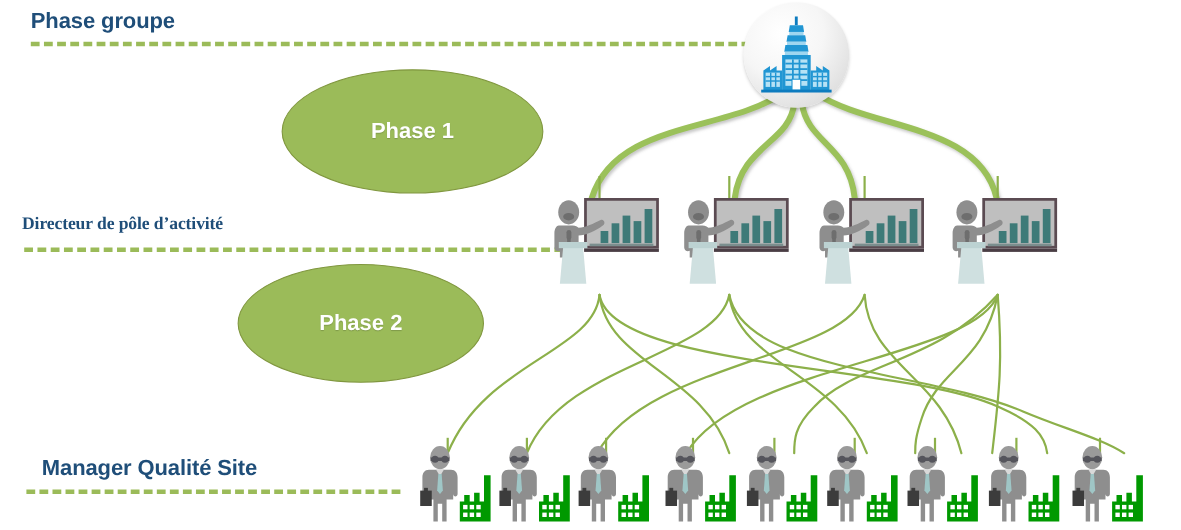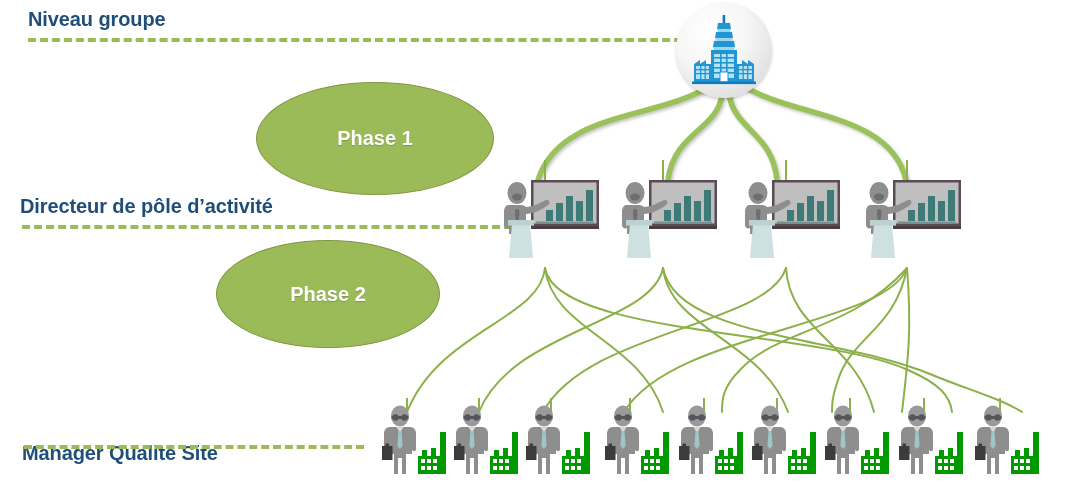--- a/index.html
+++ b/index.html
@@ -30,43 +30,43 @@
   .level-label .txt {
     display: block;
     line-height: 1.05;
   }
   .level-rule {
     position: absolute;
     height: 0;
     border-top: 4px dashed #9BBB59;
   }
   #label-group      { left: 28px;  top: 9px;   font-size: 20px; }
-  #label-director   { left: 20px;  top: 196px; font-size: 20px; }
-  #label-manager    { left: 22px;  top: 416px; font-size: 20px; margin-top: 27px; }
+  #label-director   { left: 20px;  top: 196px; font-size: 16px; font-family: Liberation Serif, serif; }
+  #label-manager    { left: 38px;  top: 416px; font-size: 20px; }
 
   #rule-group    { left: 28px; top: 38px;  width: 690px; }
   #rule-director { left: 22px; top: 225px; width: 490px; }
   #rule-manager  { left: 24px; top: 445px; width: 340px; }
 
   
   .phase {
     position: absolute;
     border-radius: 50%;
     background: #9BBB59;
     border: 1px solid #80973F;
     box-sizing: border-box;
     display: flex;
     align-items: center;
     justify-content: center;
     color: #ffffff;
     font-weight: bold;
     font-size: 20px;
     text-shadow: 0 1px 1px rgba(0,0,0,0.18);
   }
-  #phase-1 { left: 256px; top: 82px;  width: 238px; height: 113px; }
+  #phase-1 { left: 256px; top: 63px;  width: 238px; height: 113px; }
   #phase-2 { left: 216px; top: 240px; width: 224px; height: 108px; }
 
   
   #links {
     position: absolute;
     left: 0; top: 0;
     width: 1074px; height: 482px;
     pointer-events: none;
   }
 
@@ -155,21 +155,21 @@
       <path d="M630,398 L630,412"></path>
       <path d="M704,398 L704,412"></path>
       <path d="M777,398 L777,412"></path>
       <path d="M850,398 L850,412"></path>
       <path d="M924,398 L924,412"></path>
       <path d="M1000,398 L1000,412"></path>
     </g>
   </svg>
 
   <div class="level-label" id="label-group">
-    <span class="txt">Niveau groupe</span>
+    <span class="txt">Phase groupe</span>
   </div>
   <div class="level-rule" id="rule-group"></div>
 
   <div id="group-node">
     <div class="sphere"></div>
     <svg width="96" height="96" viewBox="0 0 96 96" xmlns="http://www.w3.org/2000/svg">
 
       <rect x="46.6" y="13" width="2.6" height="8" fill="#0E7CBF"></rect>
 
       <polygon points="42,21 54,21 55,27 41,27" fill="#2196D3"></polygon>

